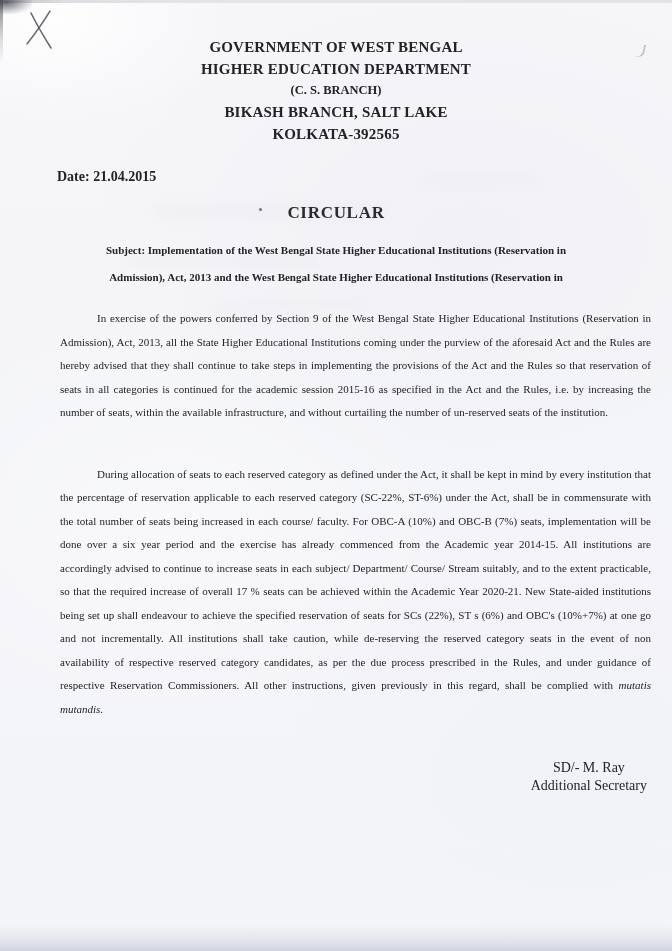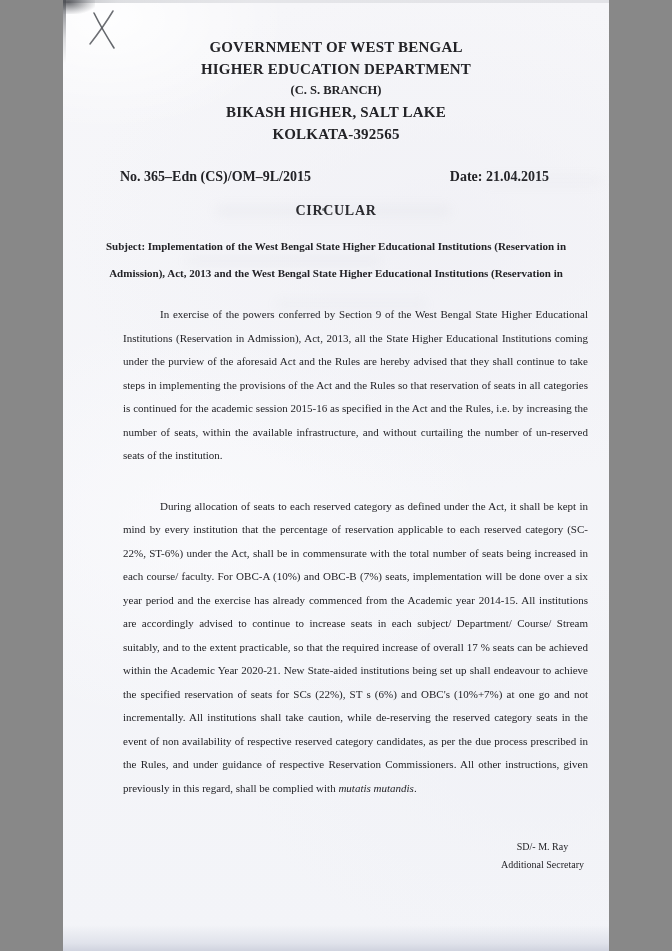--- a/index.html
+++ b/index.html
@@ -1,18 +1,18 @@
 <!DOCTYPE html>
 <html><head>
 <meta charset="utf-8">
 <style>
   html, body { margin: 0; padding: 0; background: #888; }
   .page {
     position: relative;
-    width: 546px;
+    width: 672px;
     height: 951px;
     margin: 0 auto;
     overflow: hidden;
     font-family: "Liberation Serif", "DejaVu Serif", serif;
     color: #232327;
     background:
       radial-gradient(ellipse 260px 160px at 8% 2%, rgba(255,255,255,.9), transparent 70%),
       radial-gradient(ellipse 500px 340px at 70% 25%, rgba(240,240,245,.8), transparent 75%),
       radial-gradient(ellipse 420px 300px at 25% 55%, rgba(251,251,253,.7), transparent 70%),
       radial-gradient(ellipse 380px 260px at 85% 80%, rgba(240,241,246,.7), transparent 75%),
@@ -59,42 +59,42 @@
 
   
   .ref-row {
     display: flex; justify-content: space-between;
     margin: 24px 60px 0 57px;
     font-weight: bold; font-size: 14px;
   }
 
   .circular-title {
     margin-top: 18px; text-align: center;
-    font-weight: bold; font-size: 14px; letter-spacing: .7px;
+    font-weight: bold; font-size: 17px; letter-spacing: .7px;
   }
 
   .subject {
     margin-top: 14px; text-align: center;
     font-weight: bold; font-size: 11px; line-height: 27px;
   }
 
   .body-para {
     margin: 16px 21px 0 60px;
     text-align: justify;
     font-size: 11px; line-height: 23.5px;
     text-indent: 37px;
   }
-  .body-para.second { margin-top: 27px; }
+  .body-para.second { margin-top: 38px; }
   .latin { font-style: italic; }
 
   .signature {
     margin: 38px 25px 0 auto;
     width: max-content;
     text-align: center;
-    font-size: 10px; line-height: 17.5px;
+    font-size: 14px; line-height: 17.5px;
   }
 </style>
 </head>
 <body>
 
 <div class="page">
 
   <div class="edge-top"></div>
   <div class="edge-left"></div>
   <div class="corner-smudge"></div>
@@ -108,26 +108,25 @@
   <div class="ghost g2"></div>
   <div class="ghost g3"></div>
   <div class="ghost g4"></div>
   <div class="squiggle"></div>
   <div class="stray-dot"></div>
 
   <header class="letterhead">
     <div class="lh-main">GOVERNMENT OF WEST BENGAL</div>
     <div class="lh-main">HIGHER EDUCATION DEPARTMENT</div>
     <div class="lh-sub">(C. S. BRANCH)</div>
-    <div class="lh-main">BIKASH HIGHER, SALT LAKE</div>
+    <div class="lh-main">BIKASH BRANCH, SALT LAKE</div>
     <div class="lh-main">KOLKATA-392565</div>
   </header>
 
   <div class="ref-row">
-    <span>No. 365–Edn (CS)/OM–9L/2015</span>
     <span>Date: 21.04.2015</span>
   </div>
 
   <div class="circular-title">CIRCULAR</div>
 
   <div class="subject">
     <div>Subject: Implementation of the West Bengal State Higher Educational Institutions (Reservation in</div>
     <div>Admission), Act, 2013 and the West Bengal State Higher Educational Institutions (Reservation in</div>
   </div>
 

